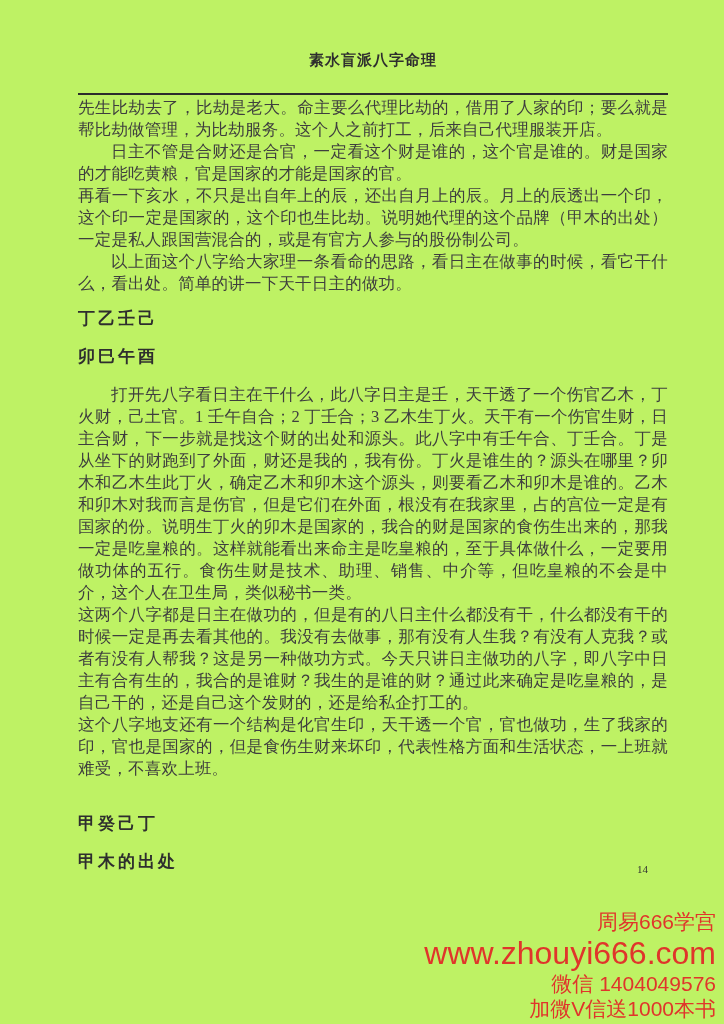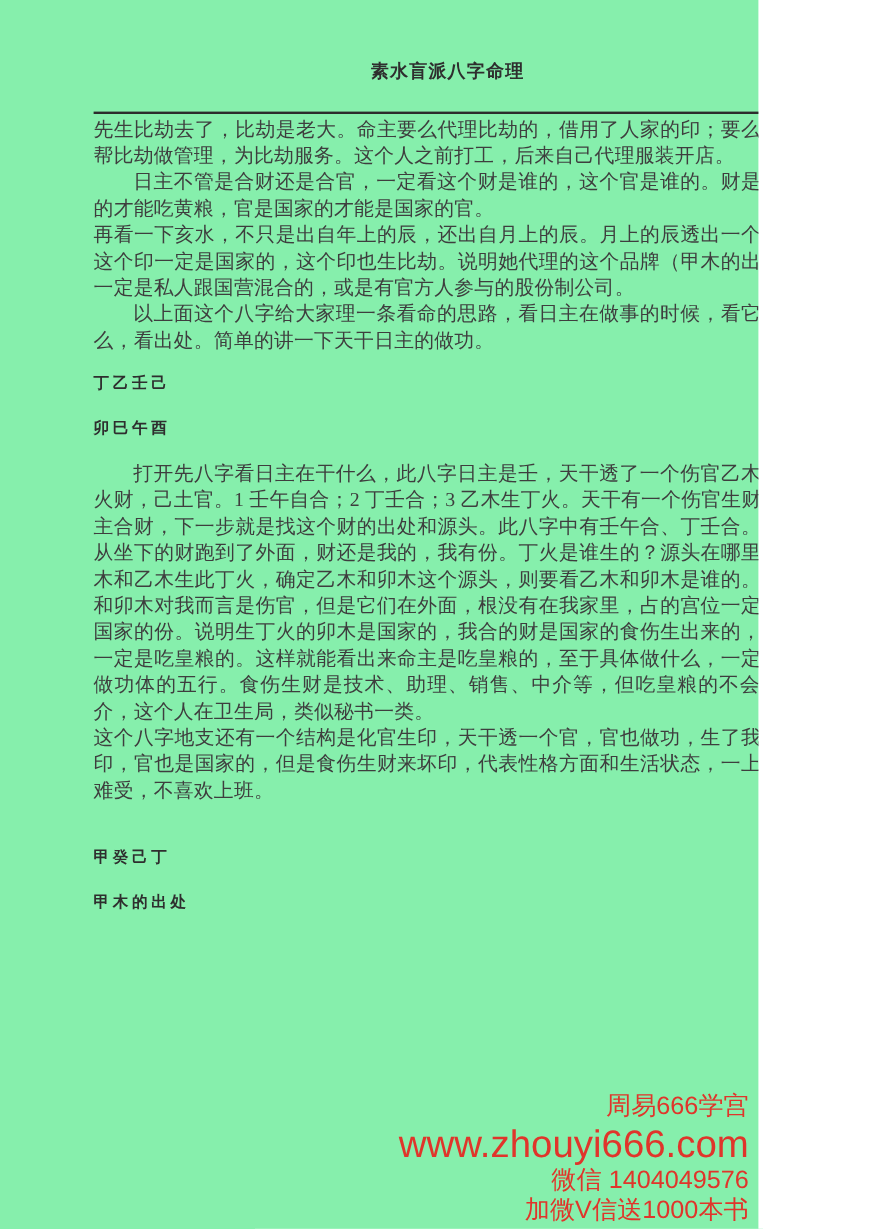--- a/index.html
+++ b/index.html
@@ -7,23 +7,23 @@
     padding: 0;
   }
   body {
     width: 724px;
     height: 1024px;
     background: #ffffff;
     font-family: "Liberation Serif", "DejaVu Serif", serif;
   }
   .page {
     position: relative;
-    width: 632px;
+    width: 724px;
     height: 1024px;
-    background: #86efac;
+    background: #bef264;
     overflow: hidden;
   }
   .content {
     position: absolute;
     left: 78px;
     top: 50px;
     width: 590px;
   }
   .doc-title {
     text-align: center;
@@ -45,21 +45,21 @@
     line-height: 22px;
     color: #3e3e3e;
     text-align: justify;
     letter-spacing: 0.2px;
   }
   .para.indent {
     text-indent: 2em;
   }
   .pillar-heading {
     margin: 13px 0 16px 0;
-    font-size: 13px;
+    font-size: 17px;
     font-weight: bold;
     color: #2e2e2e;
     letter-spacing: 3px;
     line-height: 22px;
   }
   .pillar-heading.gap-top {
     margin-top: 33px;
   }
   .pillar-heading.second {
     margin-top: 0;
@@ -107,20 +107,21 @@
     <p class="para">再看一下亥水，不只是出自年上的辰，还出自月上的辰。月上的辰透出一个印，这个印一定是国家的，这个印也生比劫。说明她代理的这个品牌（甲木的出处）一定是私人跟国营混合的，或是有官方人参与的股份制公司。</p>
 
     <p class="para indent">以上面这个八字给大家理一条看命的思路，看日主在做事的时候，看它干什么，看出处。简单的讲一下天干日主的做功。</p>
 
     <div class="pillar-heading">丁乙壬己</div>
 
     <div class="pillar-heading second">卯巳午酉</div>
 
     <p class="para indent">打开先八字看日主在干什么，此八字日主是壬，天干透了一个伤官乙木，丁火财，己土官。1 壬午自合；2 丁壬合；3 乙木生丁火。天干有一个伤官生财，日主合财，下一步就是找这个财的出处和源头。此八字中有壬午合、丁壬合。丁是从坐下的财跑到了外面，财还是我的，我有份。丁火是谁生的？源头在哪里？卯木和乙木生此丁火，确定乙木和卯木这个源头，则要看乙木和卯木是谁的。乙木和卯木对我而言是伤官，但是它们在外面，根没有在我家里，占的宫位一定是有国家的份。说明生丁火的卯木是国家的，我合的财是国家的食伤生出来的，那我一定是吃皇粮的。这样就能看出来命主是吃皇粮的，至于具体做什么，一定要用做功体的五行。食伤生财是技术、助理、销售、中介等，但吃皇粮的不会是中介，这个人在卫生局，类似秘书一类。</p>
 
+    <p class="para">这两个八字都是日主在做功的，但是有的八日主什么都没有干，什么都没有干的时候一定是再去看其他的。我没有去做事，那有没有人生我？有没有人克我？或者有没有人帮我？这是另一种做功方式。今天只讲日主做功的八字，即八字中日主有合有生的，我合的是谁财？我生的是谁的财？通过此来确定是吃皇粮的，是自己干的，还是自己这个发财的，还是给私企打工的。</p>
 
     <p class="para">这个八字地支还有一个结构是化官生印，天干透一个官，官也做功，生了我家的印，官也是国家的，但是食伤生财来坏印，代表性格方面和生活状态，一上班就难受，不喜欢上班。</p>
 
     <div class="pillar-heading gap-top">甲癸己丁</div>
 
     <div class="pillar-heading second-b">甲木的出处</div>
 
 
   </div>
 

